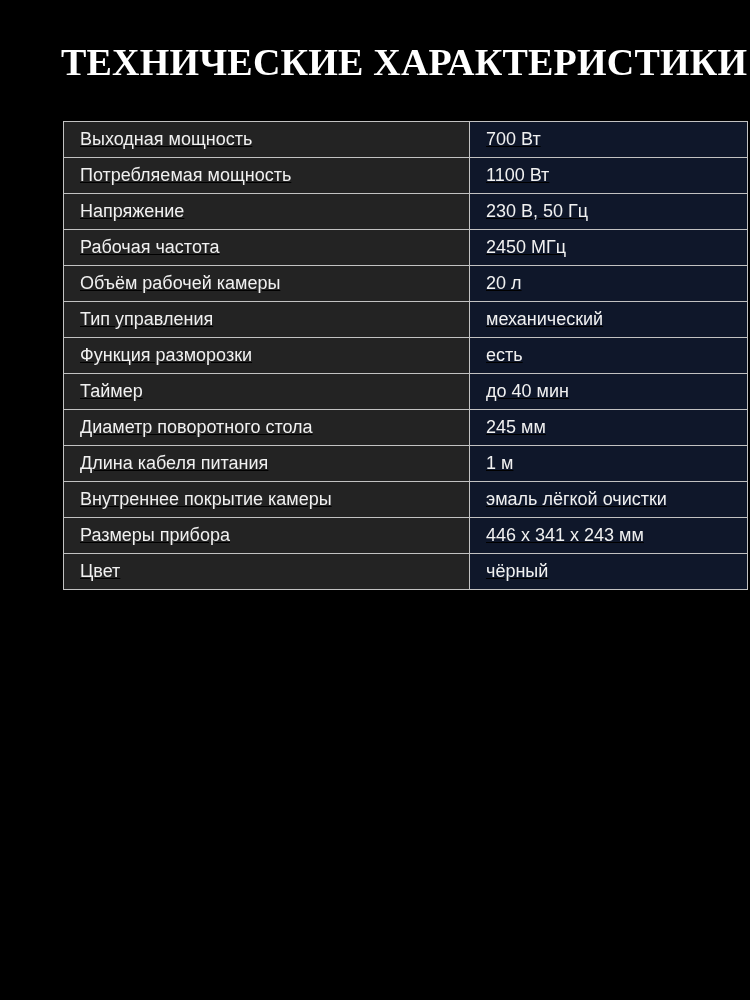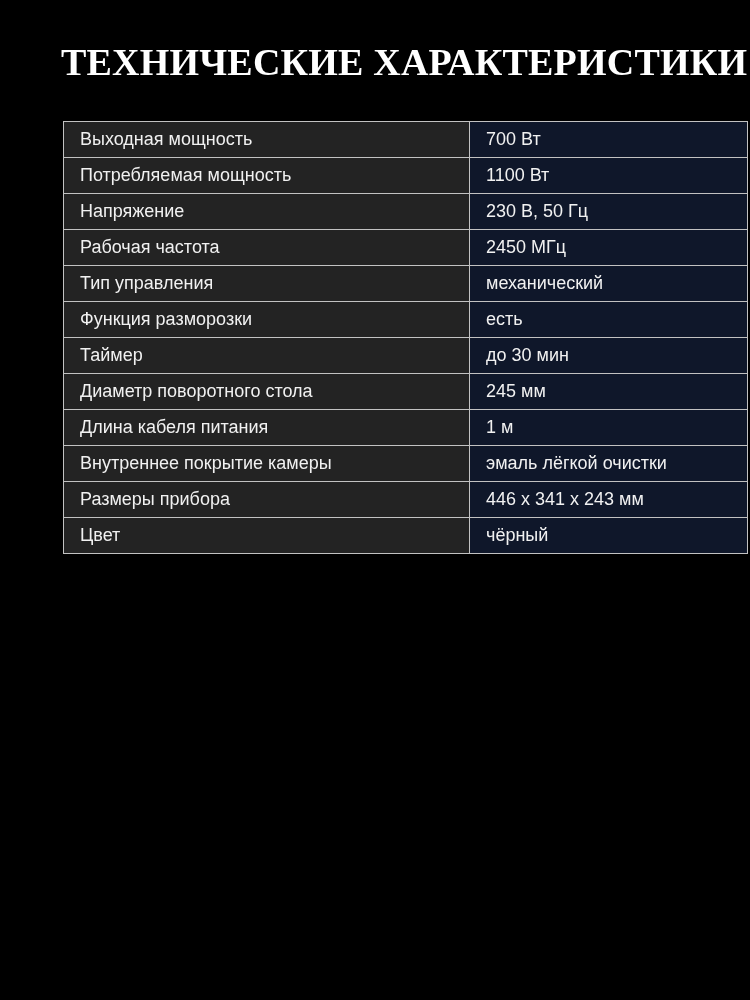--- a/index.html
+++ b/index.html
@@ -27,20 +27,21 @@
     white-space: nowrap;
     font-family: Liberation Serif, serif;
   }
   table.spec-table {
     position: absolute;
     left: 63px;
     top: 121px;
     width: 630px;
     border-collapse: collapse;
     table-layout: fixed;
+    text-decoration: underline;
   }
   table.spec-table td {
     border: 1px solid #c2c2c2;
     height: 35px;
     padding: 0 10px 0 16px;
     font-size: 18px;
     line-height: 35px;
     color: #f1f1f1;
     white-space: nowrap;
     overflow: hidden;
@@ -75,34 +76,38 @@
   <tr>
     <td class="spec-label">Напряжение</td>
     <td class="spec-value">230 В, 50 Гц</td>
   </tr>
 
   <tr>
     <td class="spec-label">Рабочая частота</td>
     <td class="spec-value">2450 МГц</td>
   </tr>
 
+  <tr>
+    <td class="spec-label">Объём рабочей камеры</td>
+    <td class="spec-value">20 л</td>
+  </tr>
 
   <tr>
     <td class="spec-label">Тип управления</td>
     <td class="spec-value">механический</td>
   </tr>
 
   <tr>
     <td class="spec-label">Функция разморозки</td>
     <td class="spec-value">есть</td>
   </tr>
 
   <tr>
     <td class="spec-label">Таймер</td>
-    <td class="spec-value">до 30 мин</td>
+    <td class="spec-value">до 40 мин</td>
   </tr>
 
   <tr>
     <td class="spec-label">Диаметр поворотного стола</td>
     <td class="spec-value">245 мм</td>
   </tr>
 
   <tr>
     <td class="spec-label">Длина кабеля питания</td>
     <td class="spec-value">1 м</td>

